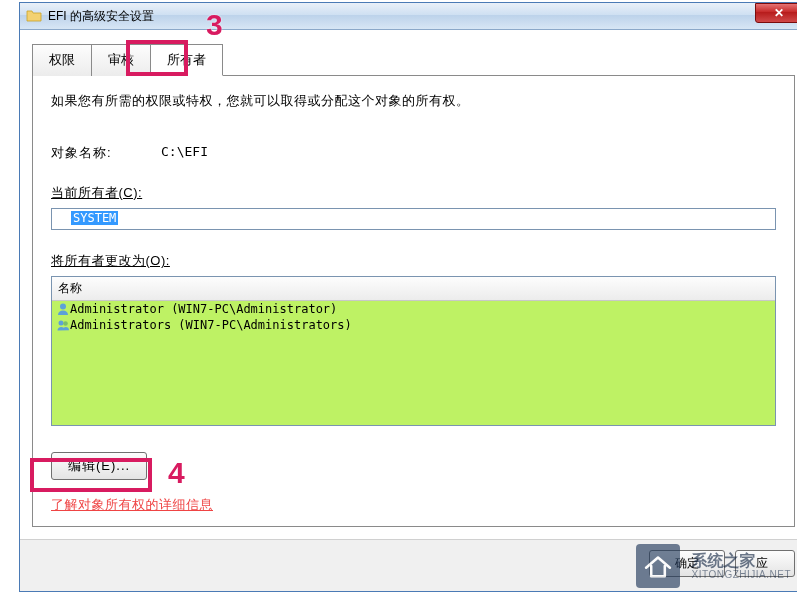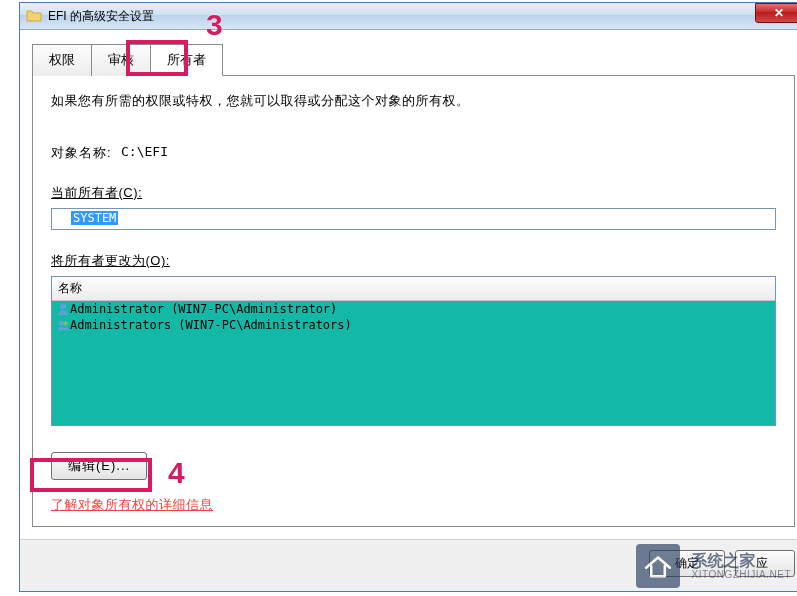--- a/index.html
+++ b/index.html
@@ -73,41 +73,41 @@
     margin: 0 12px 12px 12px;
     border: 1px solid #8a8a8a;
     background: #fff;
     padding: 16px 18px 12px 18px;
     position: relative;
     margin-top: -1px;
   }
   .desc { font-size: 13px; color: #000; margin-bottom: 34px; letter-spacing: 0.5px; }
   .row { display: flex; font-size: 13px; margin-bottom: 22px; }
   .row-label { min-width: 70px; letter-spacing: 1px; }
-  .row-value { font-family: "SimSun", monospace; }
+  .row-value { font-family: "SimSun", monospace; margin-left: 40px; }
   .field-label { font-size: 13px; letter-spacing: 0.5px; margin-bottom: 6px; text-decoration: underline; }
   .textfield {
     width: 100%;
     border: 1px solid #7a94b0;
     background: #fff;
     height: 22px;
     padding: 2px 19px;
     font-family: "SimSun", monospace;
     font-size: 12px;
     margin-bottom: 22px;
   }
   .textfield .sel {
     background: #3399ff;
     color: #fff;
     padding: 0 2px;
   }
   .listbox {
     width: 100%;
     border: 1px solid #7a94b0;
-    background: #14b8a6;
+    background: #bef264;
     height: 150px;
     font-family: "SimSun", monospace;
     font-size: 12px;
     margin-bottom: 26px;
   }
   .listbox-header {
     padding: 3px 6px;
     background: linear-gradient(#fdfdfd, #ececec);
     border-bottom: 1px solid #c8c8c8;
   }

